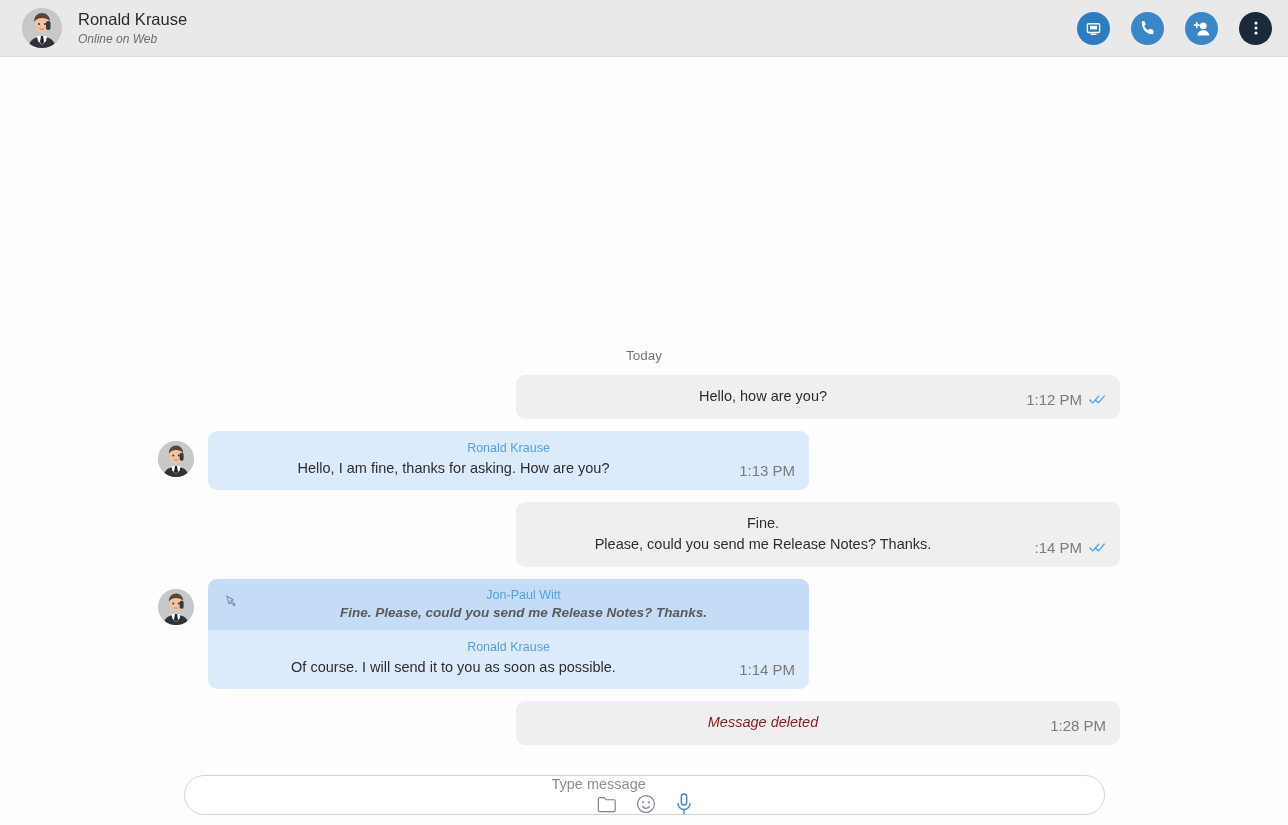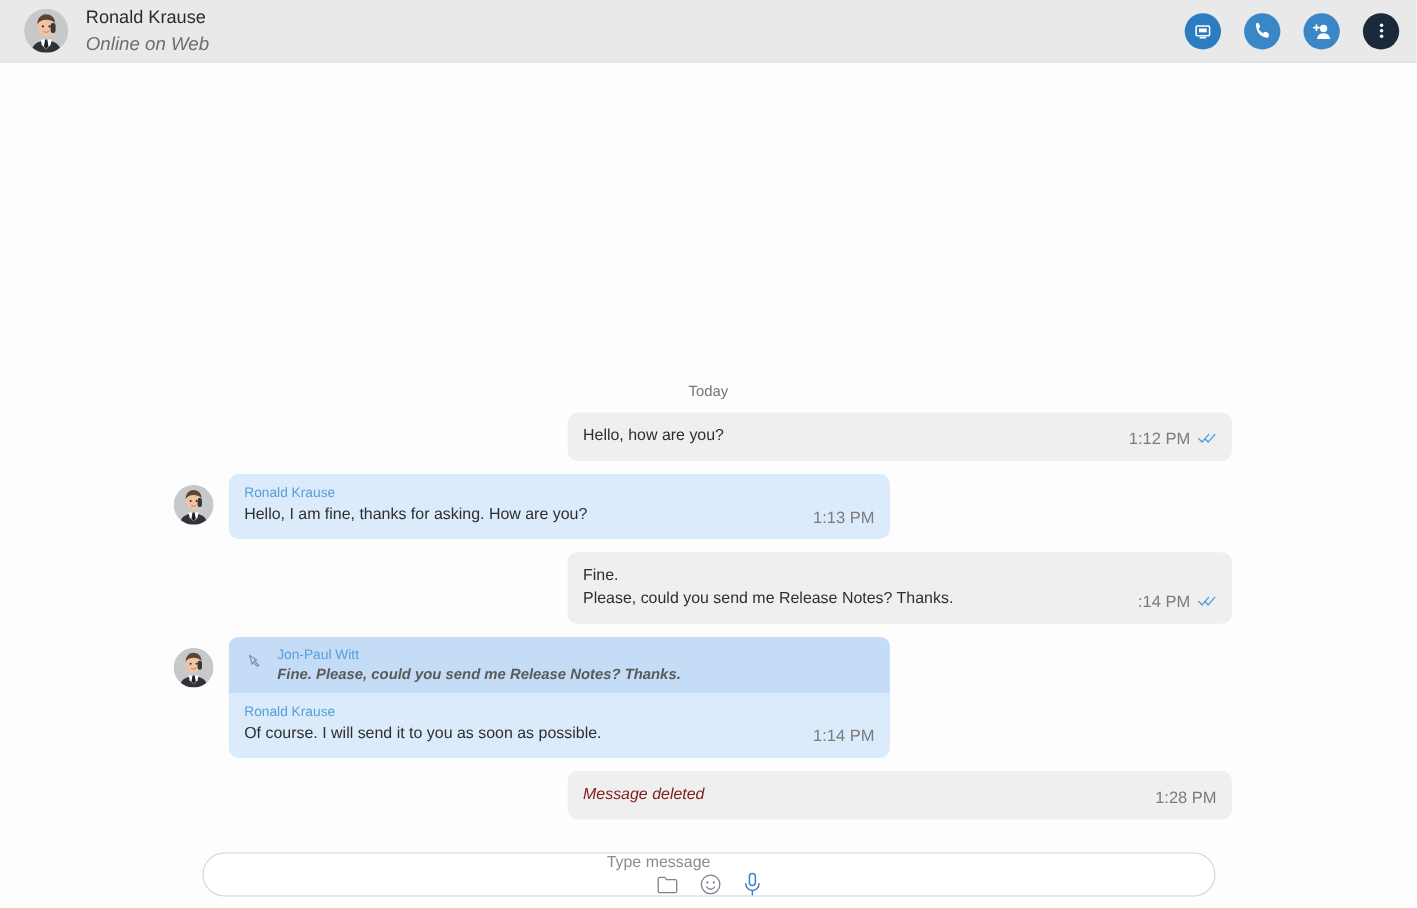--- a/index.html
+++ b/index.html
@@ -18,21 +18,21 @@
     display: flex; align-items: center;
     border-bottom: 1px solid #dcdcdc;
   }
   .header-avatar {
     width: 40px; height: 40px; border-radius: 50%;
     margin-left: 22px; flex: none; overflow: hidden;
     background: #c9cbcd; position: relative;
   }
   .header-info { margin-left: 16px; line-height: 1.25; }
   .header-name { font-size: 16.5px; color: #2b2b2b; }
-  .header-status { font-size: 17px; color: #6d6d6d; font-style: italic; margin-top: 2px; }
+  .header-status { font-size: 12px; color: #6d6d6d; font-style: italic; margin-top: 2px; }
   .header-actions {
     margin-left: auto; margin-right: 16px;
     display: flex; align-items: center; gap: 21px;
   }
   .hdr-btn {
     width: 33px; height: 33px; border-radius: 50%;
     display: flex; align-items: center; justify-content: center;
     cursor: pointer; flex: none;
   }
   .hdr-btn.blue { background: #2b7cc0; }
@@ -58,21 +58,21 @@
   .row.in { justify-content: flex-start; }
 
   .row-avatar {
     width: 36px; height: 36px; border-radius: 50%;
     background: #c9cbcd; overflow: hidden; flex: none;
     margin-right: 14px; margin-top: 10px; position: relative;
   }
 
   .bubble {
     border-radius: 9px; overflow: hidden; position: relative;
-    max-width: 605px; min-width: 340px;
+    max-width: 605px; min-width: 340px; text-align: center;
   }
   .bubble.out { background: #efefef; width: 604px; }
   .bubble.in  { background: #dcebfb; width: 601px; }
 
   .quote {
     background: #c4dcf6; padding: 9px 14px 10px 44px;
     position: relative;
   }
   .quote-icon { position: absolute; left: 16px; top: 14px; }
   .quote-author { font-size: 12.5px; color: #55a0d8; margin-bottom: 3px; }

